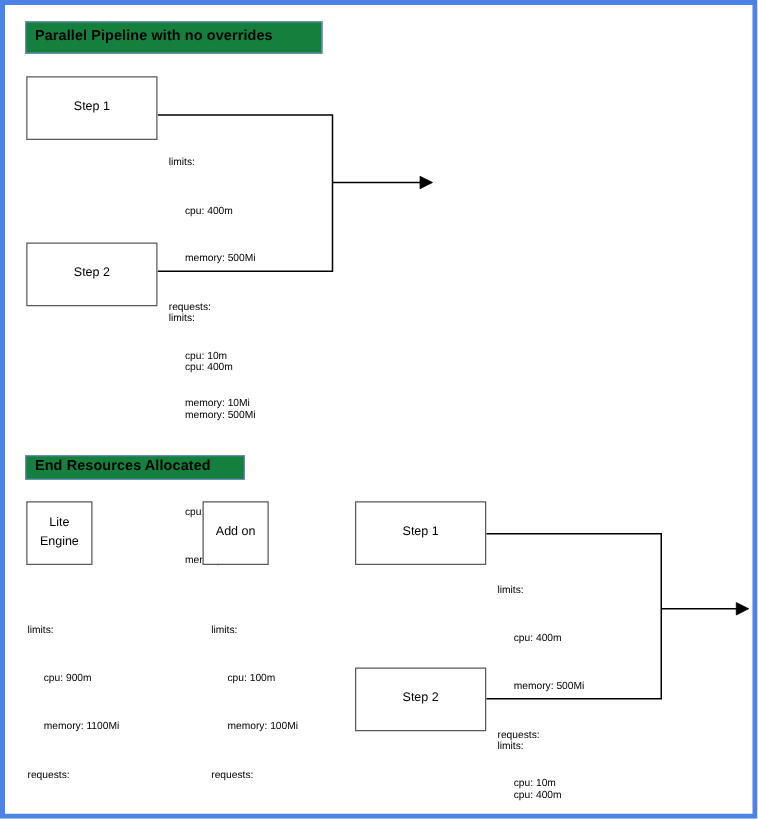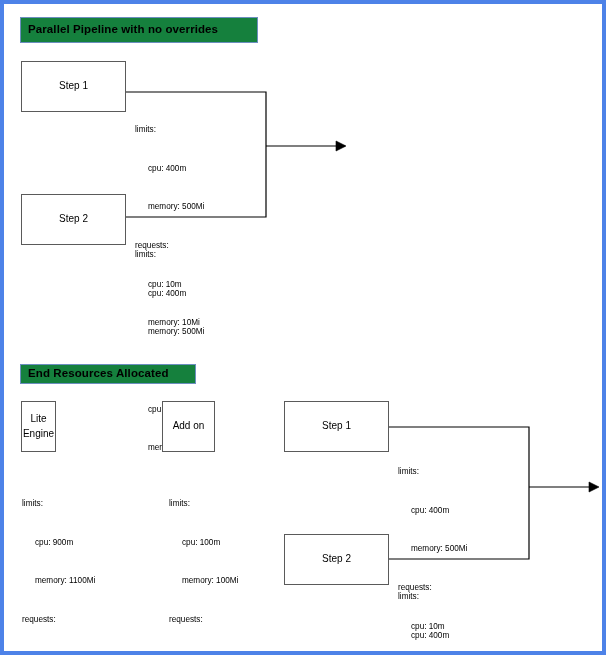--- a/index.html
+++ b/index.html
@@ -119,21 +119,21 @@
     <span class="top">limits:</span>
     <span class="ind">cpu: 400m</span>
     <span class="ind">memory: 500Mi</span>
     <span class="top">requests:</span>
     <span class="ind">cpu: 10m</span>
     <span class="ind">memory: 10Mi</span>
   </div>
 
   <div class="banner" style="left:16px; top:332px; width:176px; height:20px;margin-top:28px;">End Resources Allocated</div>
 
-  <div class="node" style="left:17px; top:397px; width:35px; height:51px;">
+  <div class="node" style="left:17px; top:397px; width:53px; height:51px;">
     <span>Lite</span>
     <span>Engine</span>
   </div>
 
   <div class="node" style="left:158px; top:397px; width:53px; height:51px;text-align:right;">
     <span>Add on</span>
   </div>
 
   <div class="node" style="left:280px; top:397px; width:105px; height:51px;">
     <span>Step 1</span>

